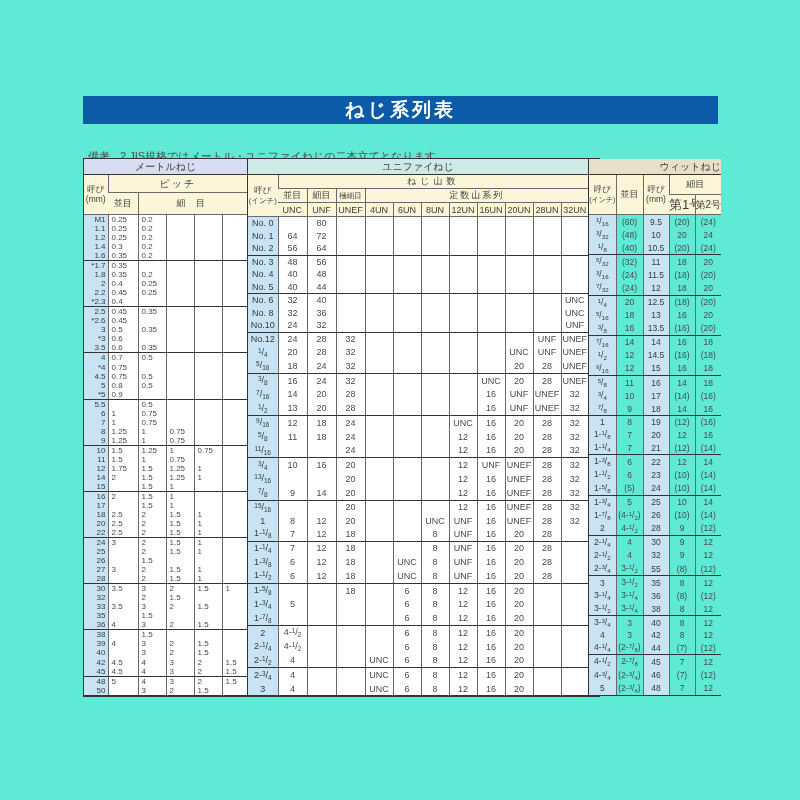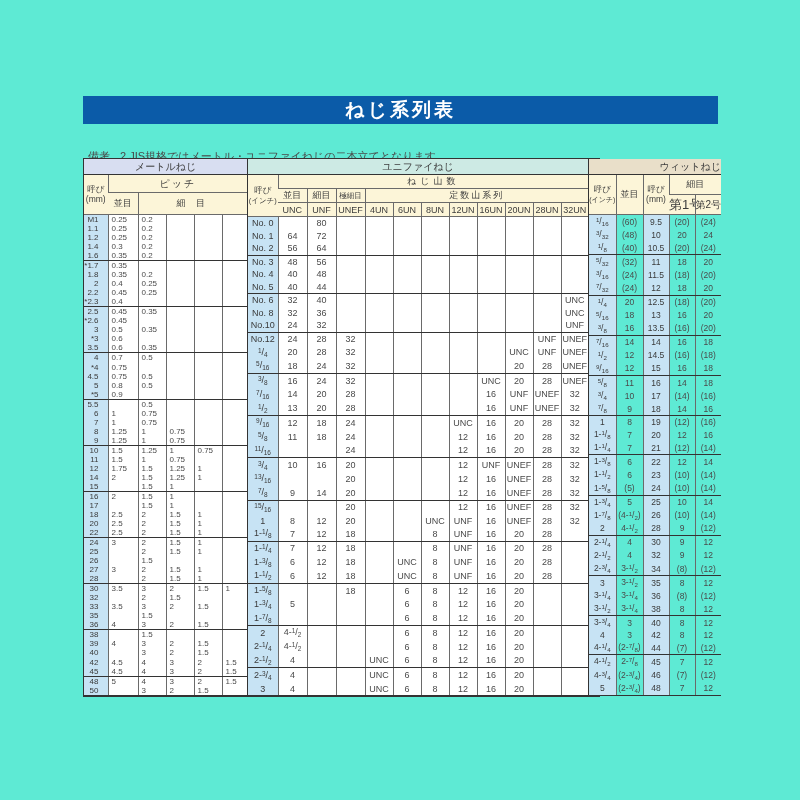--- a/index.html
+++ b/index.html
@@ -22,21 +22,21 @@
   th{background:#fcf5d8;text-align:center;font-size:10px;color:#3c3c3c;
      border-bottom:1px solid #6a6a6a;}
   tr.band th{height:15px;border-bottom:1px solid #333;font-size:10px;}
   .sec-metric tr.band th{background:#d8def1;}
   .sec-unified tr.band th{background:#cdeae4;}
   .sec-whit tr.band th{background:#e9dfc9;text-align:right;}
   .h2line{font-size:8.5px;line-height:9.5px;}
   .ls2{letter-spacing:2px;} .ls4{letter-spacing:4px;}
   td{font-size:9px;text-align:center;color:#4a4a4a;}
   .sec-metric td{font-size:8px;text-align:left;padding-left:3px;}
-  .sec-metric td.ncol{text-align:right;padding-right:9px;padding-left:0;}
+  .sec-metric td.ncol{text-align:right;padding-right:2px;padding-left:0;}
   .sec-whit td{font-size:8.5px;}
   td.ncol{background:#c7e3f4;color:#3a3a3a;}
   tr.bend td{border-bottom:1px solid #333;}
   sup{font-size:0.72em;vertical-align:2px;}
   sub{font-size:0.72em;vertical-align:-2px;}
   .unc-h{font-size:9px;height:13px;}
   .mid-h{font-size:9px;height:12px;}
 </style>
 </head>
 <body>
@@ -1254,21 +1254,21 @@
             <tr>
               <td class="ncol">2-<sup>1</sup>/<sub>2</sub></td>
               <td>4</td>
               <td class="ncol">32</td>
               <td>9</td>
               <td>12</td>
             </tr>
             <tr class="bend">
               <td class="ncol">2-<sup>3</sup>/<sub>4</sub></td>
               <td>3-<sup>1</sup>/<sub>2</sub></td>
-              <td class="ncol">34</td>
+              <td class="ncol">55</td>
               <td>(8)</td>
               <td>(12)</td>
             </tr>
             <tr>
               <td class="ncol">3</td>
               <td>3-<sup>1</sup>/<sub>2</sub></td>
               <td class="ncol">35</td>
               <td>8</td>
               <td>12</td>
             </tr>

